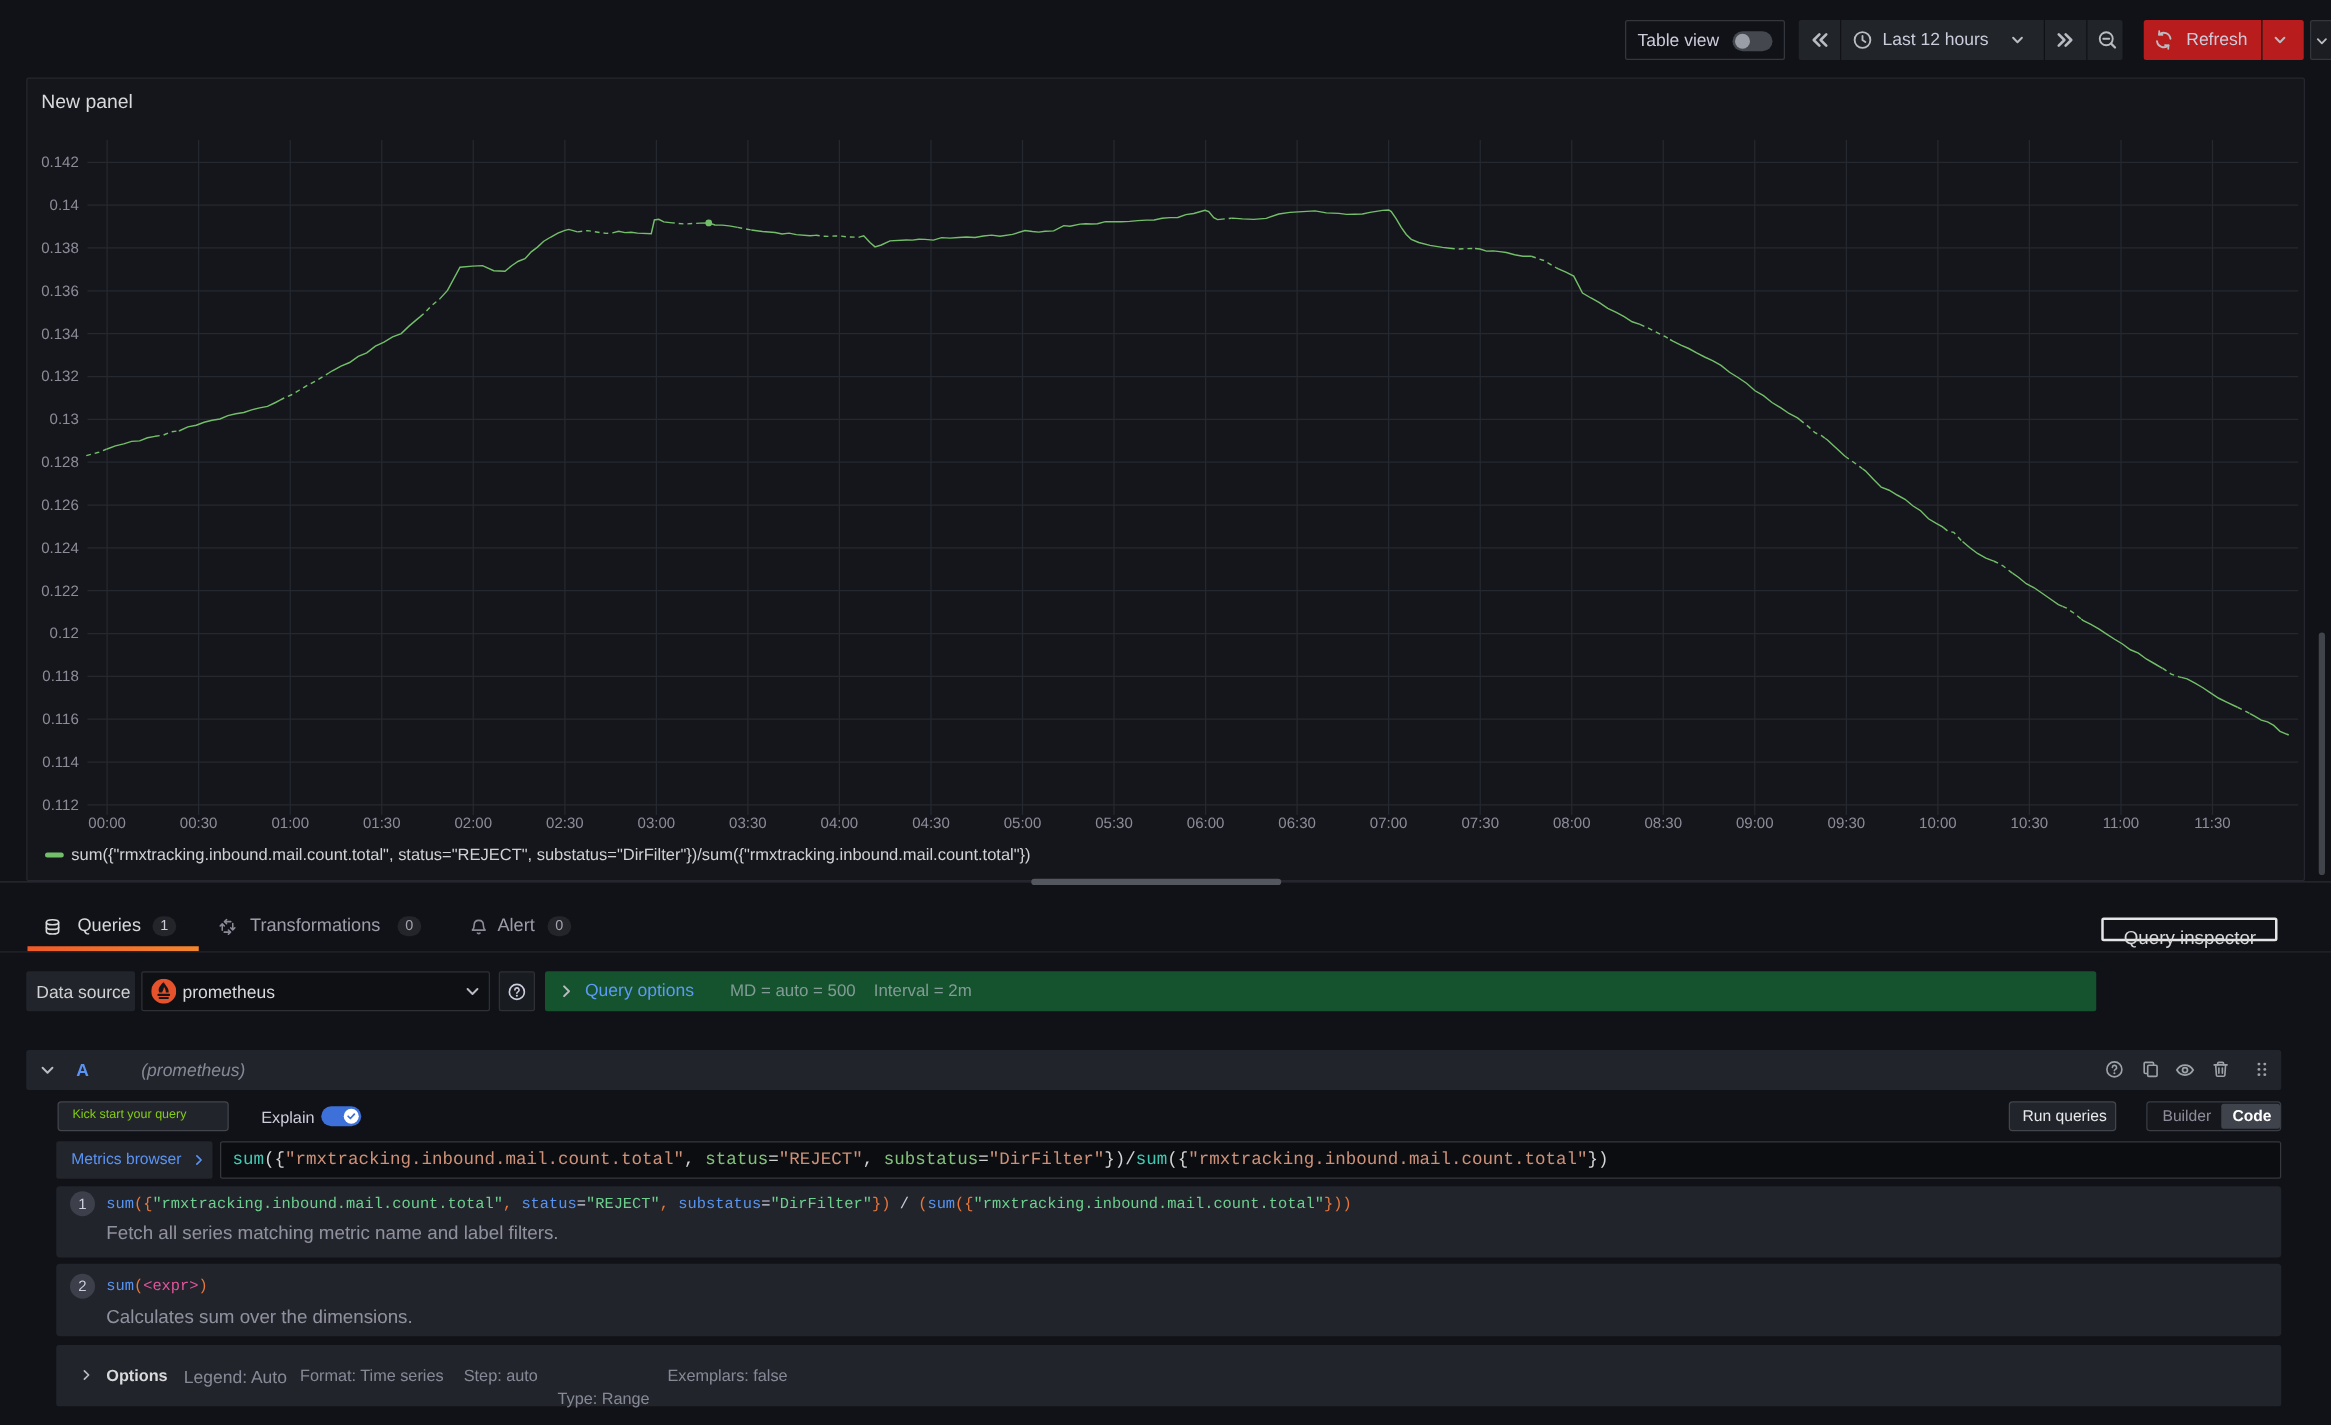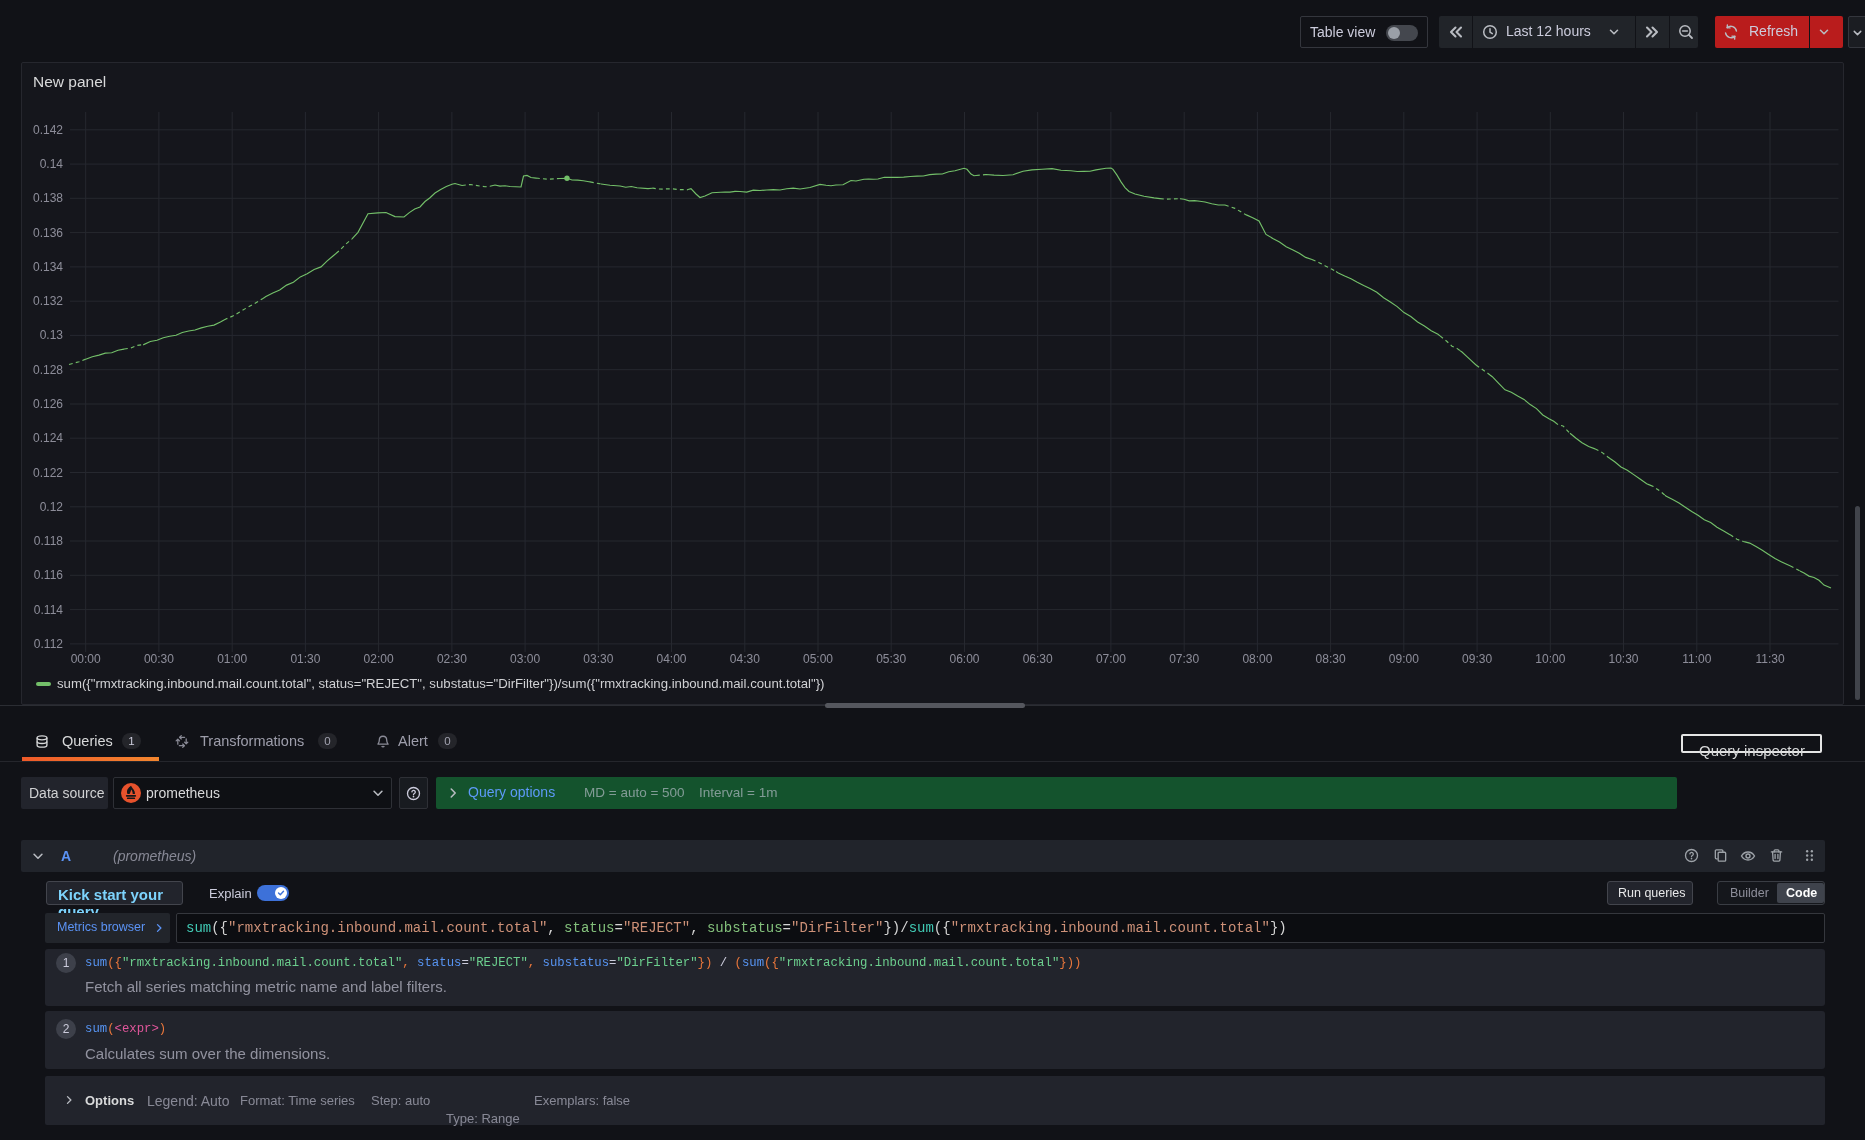--- a/index.html
+++ b/index.html
@@ -249,21 +249,21 @@
       <path d="M6.3 6.3 a1.8 1.8 0 1 1 2.6 1.7 c-0.6 0.3 -0.9 0.6 -0.9 1.2" fill="none" stroke="#ccccdc" stroke-width="1.4" stroke-linecap="round"></path>
       <circle cx="8" cy="11.3" r="0.9" fill="#ccccdc"></circle>
     </svg>
 </div>
 <div class="abs" style="left:436px;top:777px;width:1241px;height:32px;background:#14532d;border-radius:2px">
   <svg style="position:absolute;left:10px;top:8px" width="14" height="16" viewBox="0 0 16 16">
       <path d="M6 3.5 L10.5 8 L6 12.5" fill="none" stroke="#b9bcc2" stroke-width="1.8" stroke-linecap="round" stroke-linejoin="round"></path>
     </svg>
   <span class="abs" style="left:32px;top:7px;font-size:14px;font-weight:500;color:#5D9AF8">Query options</span>
   <span class="abs" style="left:148px;top:8px;font-size:13.5px;color:rgba(204,204,220,0.60)">MD = auto = 500</span>
-  <span class="abs" style="left:263px;top:8px;font-size:13.5px;color:rgba(204,204,220,0.60)">Interval = 1m</span>
+  <span class="abs" style="left:263px;top:8px;font-size:13.5px;color:rgba(204,204,220,0.60)">Interval = 2m</span>
 </div>
 <div class="abs" style="left:1681px;top:734px;width:141px;height:19px;border:2px solid #e5e5e5;border-radius:2px">
   <span class="abs" style="left:16px;top:6px;font-size:15px;color:#d8d9da">Query inspector</span>
 </div>
 
 <div class="abs" style="left:21px;top:840px;width:1804px;height:32px;background:#21242b;border-radius:2px">
   <svg style="position:absolute;left:10px;top:8px" width="14" height="16" viewBox="0 0 16 16">
       <path d="M3.5 6 L8 10.5 L12.5 6" fill="none" stroke="#b9bcc2" stroke-width="1.8" stroke-linecap="round" stroke-linejoin="round"></path>
     </svg>
   <span class="abs" style="left:40px;top:8px;font-size:14px;font-weight:bold;color:#5B93F5">A</span>
@@ -298,21 +298,21 @@
         <circle cx="10.5" cy="3.5" r="1.25"></circle>
         <circle cx="5.5" cy="8" r="1.25"></circle>
         <circle cx="10.5" cy="8" r="1.25"></circle>
         <circle cx="5.5" cy="12.5" r="1.25"></circle>
         <circle cx="10.5" cy="12.5" r="1.25"></circle>
       </g>
     </svg>
 </div>
 
 <div class="abs" style="left:46px;top:881px;width:137px;height:24px;background:#22242c;border:1px solid #43454d;border-radius:3px">
-  <span class="abs" style="left:11px;top:4px;font-size:15px;font-weight:700;color:#7dd3fc">Kick start your query</span>
+  <span class="abs" style="left:11px;top:4px;font-size:10px;font-weight:400;color:#84cc16">Kick start your query</span>
 </div>
 <span class="abs" style="left:209px;top:886px;font-size:13px;color:#ccccdc">Explain</span>
 <div class="abs" style="left:257px;top:885px;width:32px;height:16px;border-radius:9px;background:#3D71D9">
   <div class="abs" style="left:18px;top:2px;width:12px;height:12px;border-radius:50%;background:#fff"></div>
   <svg class="abs" style="left:20px;top:4px" width="8" height="8" viewBox="0 0 8 8">
       <path d="M1.5 4 L3.3 5.8 L6.5 2.3" fill="none" stroke="#3D71D9" stroke-width="1.4" stroke-linecap="round" stroke-linejoin="round"></path>
     </svg>
 </div>
 <div class="abs" style="left:1607px;top:881px;width:86px;height:24px;background:#22242c;border:1px solid #43454d;border-radius:3px">
   <span class="abs" style="left:10px;top:4px;font-size:12.5px;font-weight:500;color:#e7e8e9">Run queries</span>

